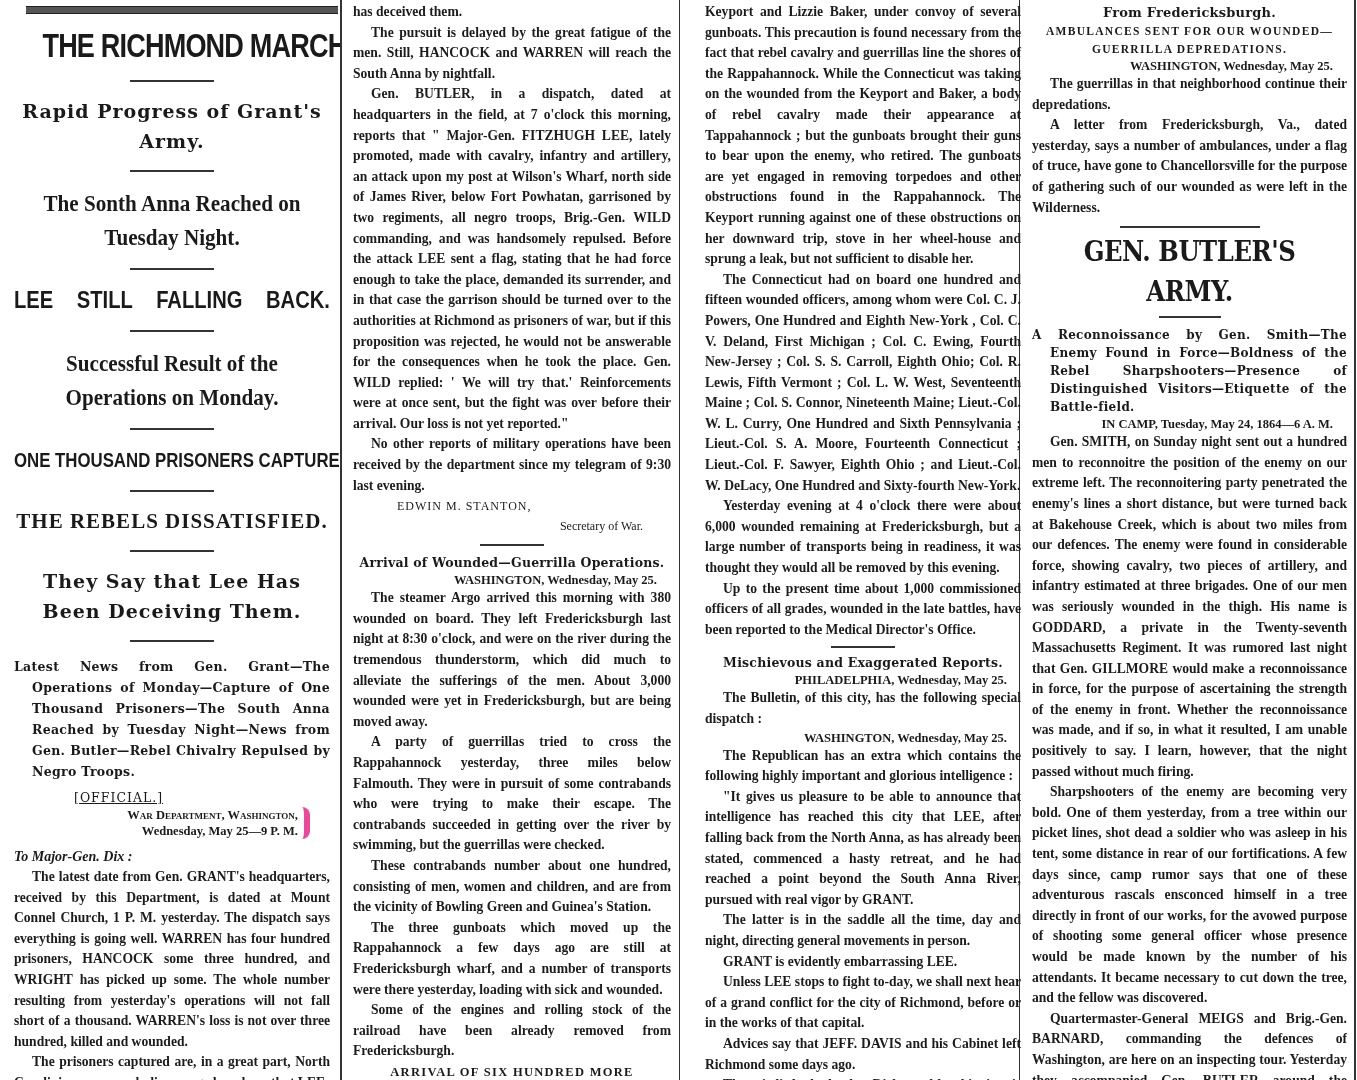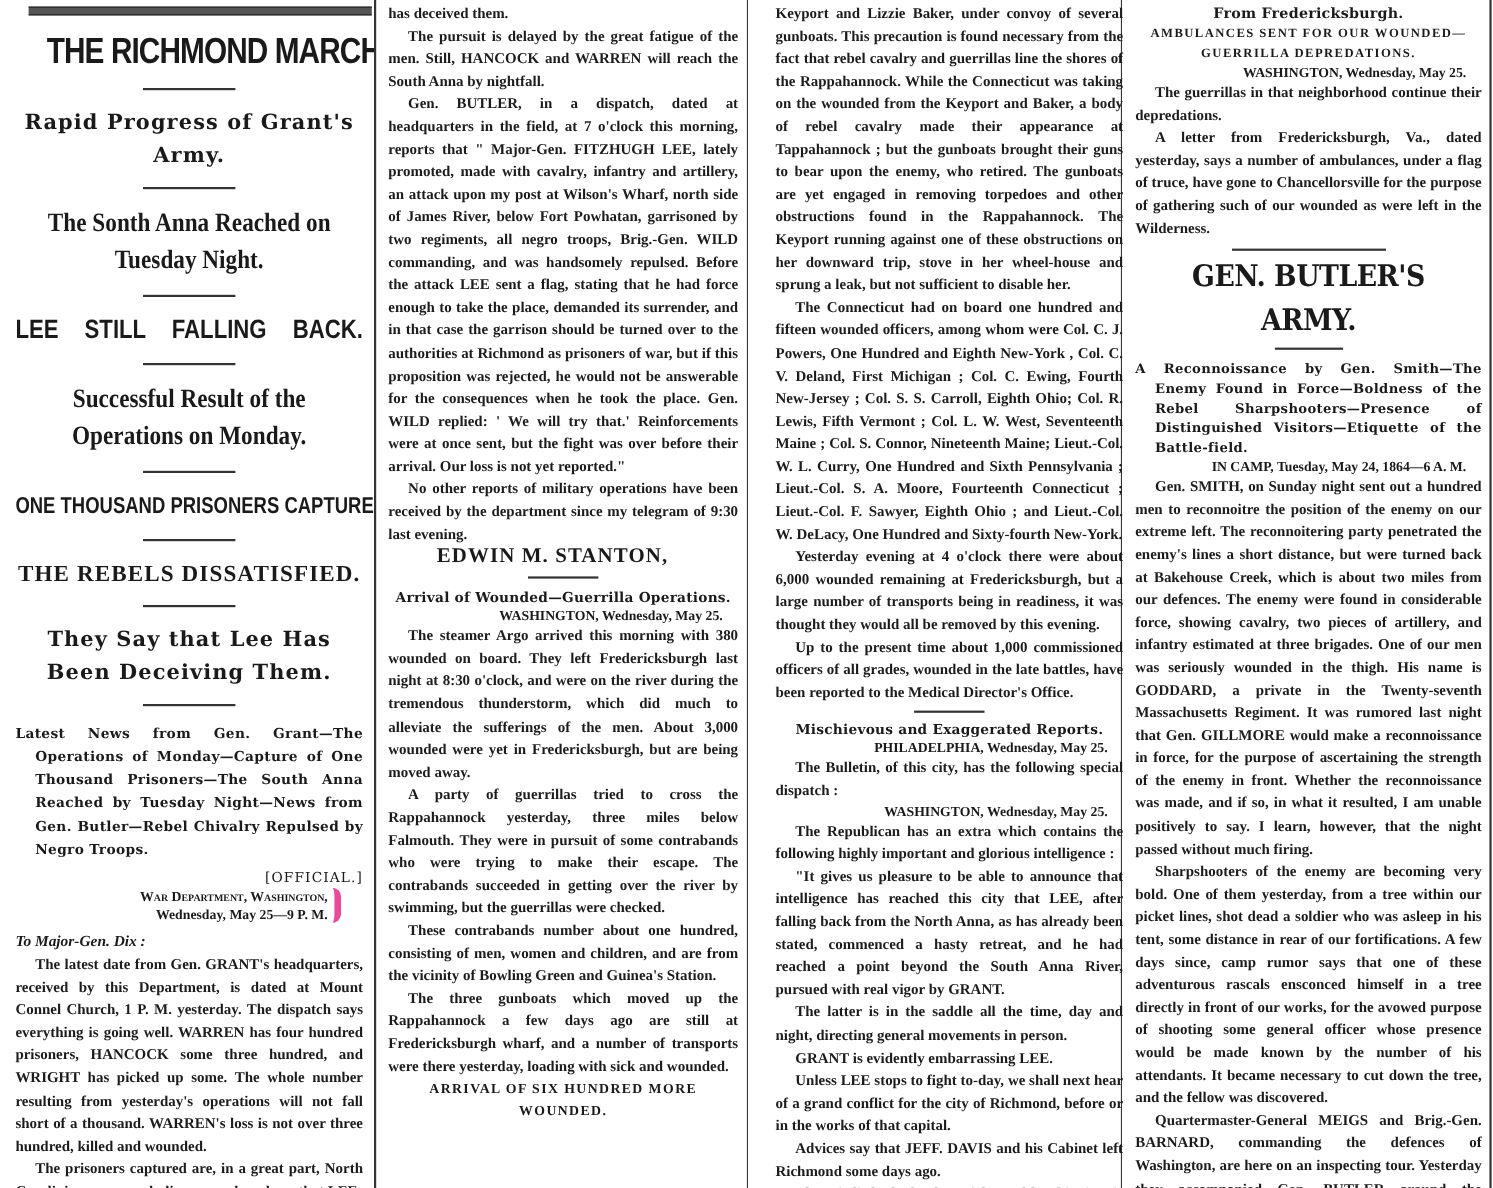--- a/index.html
+++ b/index.html
@@ -54,21 +54,21 @@
     }
     .deck-caps-serif {
       font-family: "Liberation Serif", serif; font-weight: bold; font-size: 21px;
       text-align: center; line-height: 30px; letter-spacing: 1px;
     }
     .summary {
       font-family: "DejaVu Serif", serif; font-weight: bold; font-size: 12.5px;
       line-height: 21px; text-align: justify; padding-left: 18px; text-indent: -18px;
       letter-spacing: 0.3px;
     }
-    .official { text-align: right; font-size: 12.5px; margin: 8px 0 2px 60px; letter-spacing: 1px; }
+    .official { text-align: left; font-size: 12.5px; margin: 8px 0 2px 60px; letter-spacing: 1px; text-decoration: underline; }
     .dateline {
       text-align: right; font-size: 12.5px; line-height: 16px; font-weight: bold;
       font-family: "Liberation Serif", serif; padding-right: 14px;
     }
     .dateline.brace { border-right: 6px solid #ec4899; margin-right: 20px; padding-right: 6px; border-radius: 0 8px 8px 0; }
     .salut { font-style: italic; font-weight: bold; font-size: 14px; margin-top: 8px; line-height: 20px; font-family: "Liberation Serif", serif; }
     p.body {
       margin: 0; font-family: "Liberation Serif", serif; font-weight: bold;
       font-size: 13.6px; line-height: 20.6px; text-align: justify;
       text-indent: 18px; color: #1c1c1c;
@@ -81,21 +81,21 @@
     }
     .subhead-caps {
       font-family: "Liberation Serif", serif; font-weight: bold; font-size: 12.5px;
       text-align: center; line-height: 20px; letter-spacing: 1.3px;
     }
     .bigcaps {
       font-family: "DejaVu Serif", serif; font-weight: bold; font-size: 27px;
       text-align: center; line-height: 40px; letter-spacing: -0.5px;
       transform: scaleX(0.9);
     }
-    .sig { font-family: "Liberation Serif", serif; font-weight: bold; font-size: 19px; line-height: 20px; }
+    .sig { font-family: "Liberation Serif", serif; font-weight: normal; font-size: 12px; line-height: 20px; }
     .sig .name { display: inline-block; margin-left: 44px; letter-spacing: 1px; }
     .sig .title { display: block; text-align: right; padding-right: 28px; }
   </style>
 </head>
 <body>
 
 <div class="page">
 
   <div class="topbar"></div>
   <div class="rule r1"></div>
@@ -131,28 +131,30 @@
     <p class="body">The prisoners captured are, in a great part, North Carolinians, are much discouraged, and say that LEE</p>
   </div>
 
   <div class="col col2">
     <p class="body noindent" style="margin-top:2px;">has deceived them.</p>
     <p class="body">The pursuit is delayed by the great fatigue of the men. Still, HANCOCK and WARREN will reach the South Anna by nightfall.</p>
     <p class="body">Gen. BUTLER, in a dispatch, dated at headquarters in the field, at 7 o'clock this morning, reports that " Major-Gen. FITZHUGH LEE, lately promoted, made with cavalry, infantry and artillery, an attack upon my post at Wilson's Wharf, north side of James River, below Fort Powhatan, garrisoned by two regiments, all negro troops, Brig.-Gen. WILD commanding, and was handsomely repulsed. Before the attack LEE sent a flag, stating that he had force enough to take the place, demanded its surrender, and in that case the garrison should be turned over to the authorities at Richmond as prisoners of war, but if this proposition was rejected, he would not be answerable for the consequences when he took the place. Gen. WILD replied: ' We will try that.' Reinforcements were at once sent, but the fight was over before their arrival. Our loss is not yet reported."</p>
     <p class="body">No other reports of military operations have been received by the department since my telegram of 9:30 last evening.</p>
     <div class="sig">
       <span class="name">EDWIN M. STANTON,</span>
+      <span class="title">Secretary of War.</span>
     </div>
     <div class="dash" style="width:64px;margin:8px auto;"></div>
     <div class="subhead">Arrival of Wounded—Guerrilla Operations.</div>
     <div class="dateline">WASHINGTON, Wednesday, May 25.</div>
     <p class="body">The steamer Argo arrived this morning with 380 wounded on board. They left Fredericksburgh last night at 8:30 o'clock, and were on the river during the tremendous thunderstorm, which did much to alleviate the sufferings of the men. About 3,000 wounded were yet in Fredericksburgh, but are being moved away.</p>
     <p class="body">A party of guerrillas tried to cross the Rappahannock yesterday, three miles below Falmouth. They were in pursuit of some contrabands who were trying to make their escape. The contrabands succeeded in getting over the river by swimming, but the guerrillas were checked.</p>
     <p class="body">These contrabands number about one hundred, consisting of men, women and children, and are from the vicinity of Bowling Green and Guinea's Station.</p>
     <p class="body">The three gunboats which moved up the Rappahannock a few days ago are still at Fredericksburgh wharf, and a number of transports were there yesterday, loading with sick and wounded.</p>
+    <p class="body">Some of the engines and rolling stock of the railroad have been already removed from Fredericksburgh.</p>
     <div class="subhead-caps">ARRIVAL OF SIX HUNDRED MORE WOUNDED.</div>
 
   </div>
 
   <div class="col col3">
     <p class="body noindent" style="margin-top:2px;">Keyport and Lizzie Baker, under convoy of several gunboats. This precaution is found necessary from the fact that rebel cavalry and guerrillas line the shores of the Rappahannock. While the Connecticut was taking on the wounded from the Keyport and Baker, a body of rebel cavalry made their appearance at Tappahannock ; but the gunboats brought their guns to bear upon the enemy, who retired. The gunboats are yet engaged in removing torpedoes and other obstructions found in the Rappahannock. The Keyport running against one of these obstructions on her downward trip, stove in her wheel-house and sprung a leak, but not sufficient to disable her.</p>
     <p class="body">The Connecticut had on board one hundred and fifteen wounded officers, among whom were Col. C. J. Powers, One Hundred and Eighth New-York , Col. C. V. Deland, First Michigan ; Col. C. Ewing, Fourth New-Jersey ; Col. S. S. Carroll, Eighth Ohio; Col. R. Lewis, Fifth Vermont ; Col. L. W. West, Seventeenth Maine ; Col. S. Connor, Nineteenth Maine; Lieut.-Col. W. L. Curry, One Hundred and Sixth Pennsylvania ; Lieut.-Col. S. A. Moore, Fourteenth Connecticut ; Lieut.-Col. F. Sawyer, Eighth Ohio ; and Lieut.-Col. W. DeLacy, One Hundred and Sixty-fourth New-York.</p>
     <p class="body">Yesterday evening at 4 o'clock there were about 6,000 wounded remaining at Fredericksburgh, but a large number of transports being in readiness, it was thought they would all be removed by this evening.</p>
     <p class="body">Up to the present time about 1,000 commissioned officers of all grades, wounded in the late battles, have been reported to the Medical Director's Office.</p>
     <div class="dash" style="width:64px;margin:6px auto;"></div>

